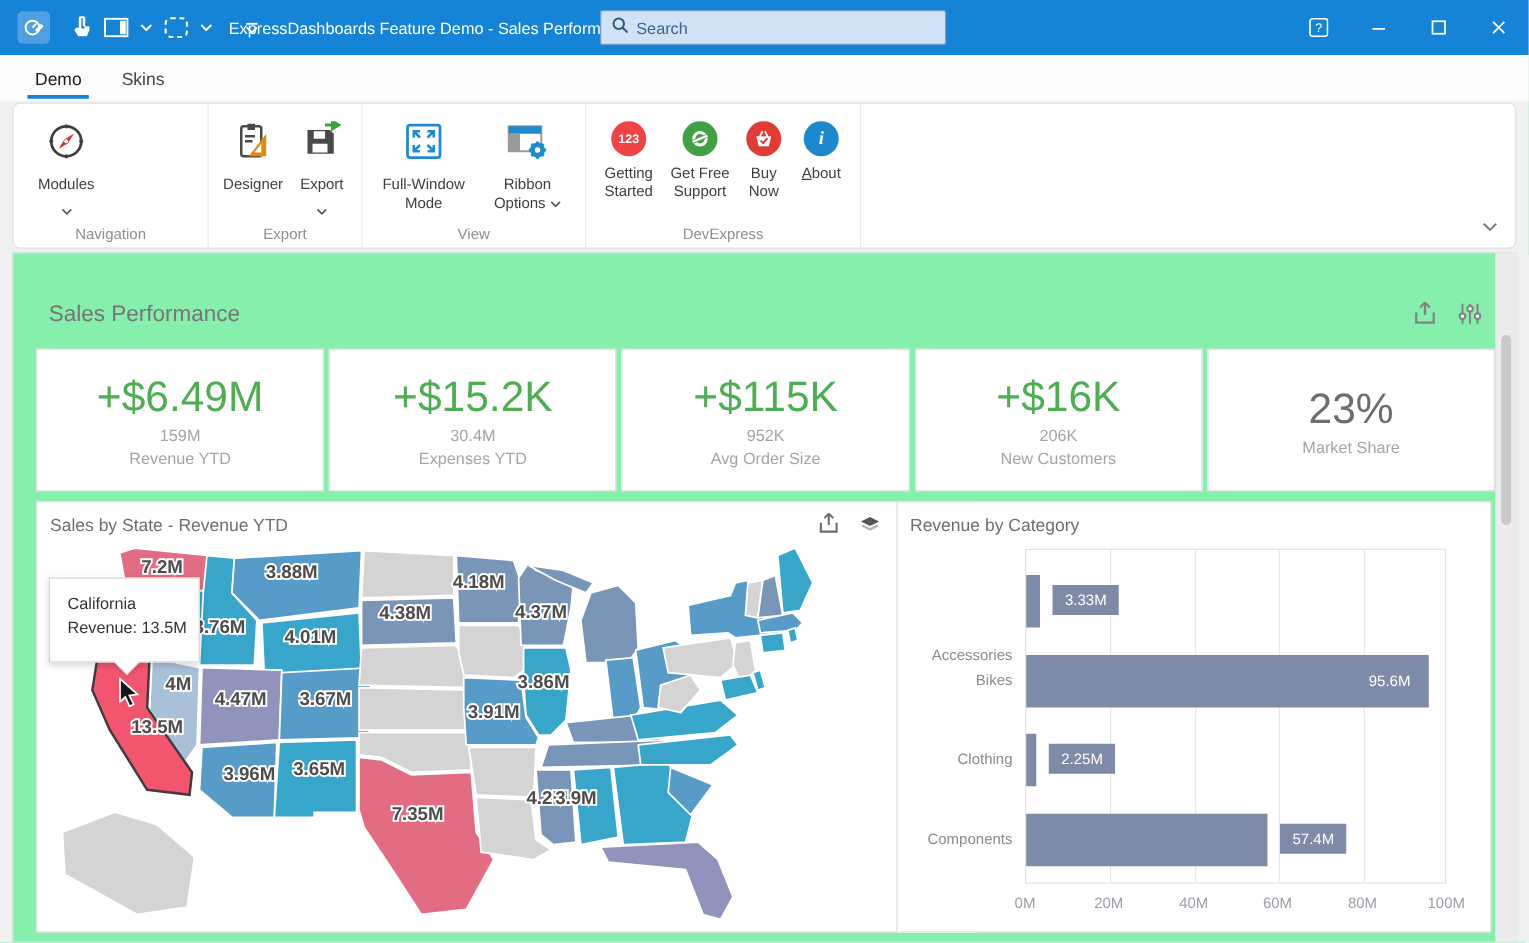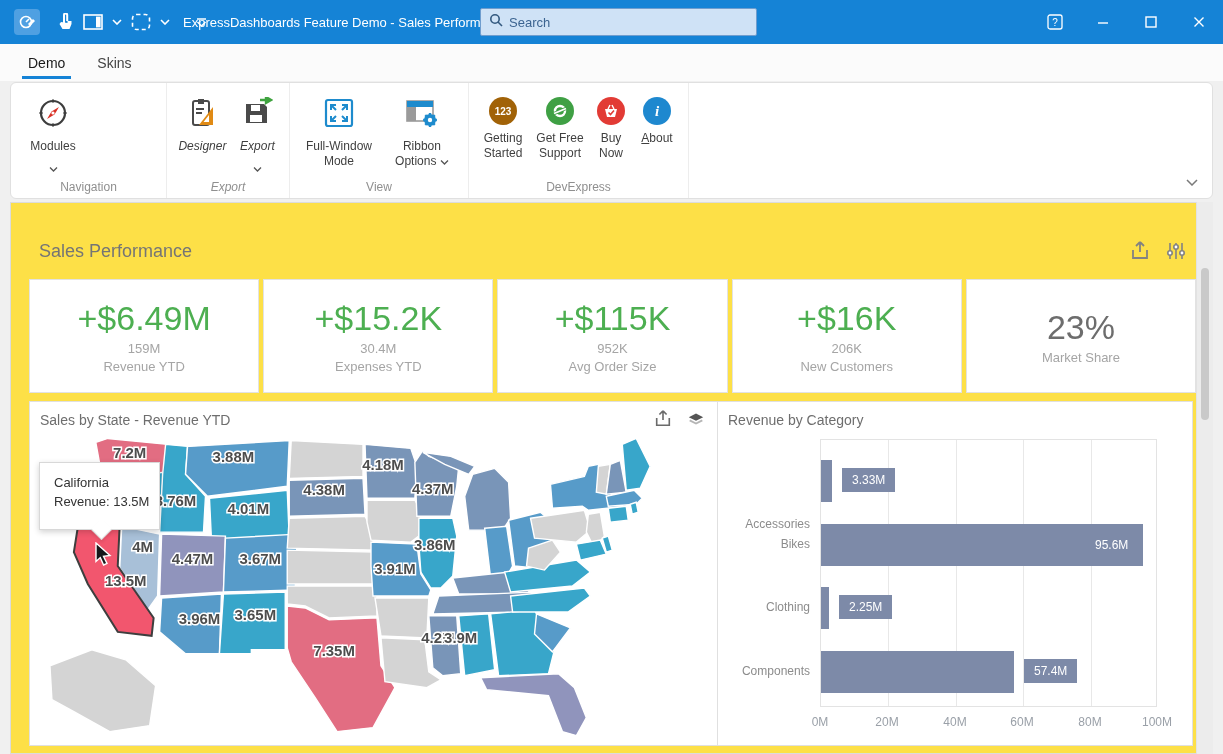--- a/index.html
+++ b/index.html
@@ -33,21 +33,21 @@
   .chev { margin-top:-2px; }
   .smallcol { display:flex; flex-direction:column; justify-content:center; gap:22px; padding:12px 8px 0 8px; }
   .smallbtn { display:flex; align-items:center; gap:8px; font-size:12px; color:#3f3f3f; }
   .tri-up { width:0; height:0; border-left:6px solid transparent; border-right:6px solid transparent; border-bottom:10px solid #2f86d2; }
   .tri-down { width:0; height:0; border-left:6px solid transparent; border-right:6px solid transparent; border-top:10px solid #2f86d2; }
   .circleicon { width:28px; height:28px; border-radius:50%; display:flex; align-items:center; justify-content:center; color:#fff; font-size:10px; font-weight:bold; }
   .ribbon-collapse { position:absolute; right:14px; bottom:8px; }
   .u { text-decoration:underline; }
 
   
-  .dash { position:absolute; left:10px; top:202px; width:1203px; height:552px; background:#fde047; border:1px solid #dcdcdc; }
+  .dash { position:absolute; left:10px; top:202px; width:1203px; height:552px; background:#86efac; border:1px solid #dcdcdc; }
   .dash-title { position:absolute; left:28px; top:38px; font-size:18px; color:#757575; }
   .dash-icons { position:absolute; right:26px; top:38px; display:flex; gap:16px; }
 
   .cards { position:absolute; left:18px; top:76px; width:1167px; height:114px; display:flex; gap:4px; }
   .card { flex:1; background:#fff; border:1px solid #e2e2e2; display:flex; flex-direction:column; align-items:center; justify-content:center; gap:3px; }
   .card .v { font-size:34px; }
   .card .s { font-size:13px; color:#a5a5a5; }
   .card .l { font-size:13px; color:#a5a5a5; }
 
   .panel { position:absolute; background:#fff; border:1px solid #e0e0e0; }
@@ -178,21 +178,21 @@
             <circle cx="16" cy="16" r="1.6" fill="#fff"></circle>
           </svg></span>
       <span class="lbl">Modules</span>
       <span class="chev"><svg width="9" height="5" viewBox="0 0 9 5">
             <path d="M1,0.5 L4.5,4 L8,0.5" stroke="#555" stroke-width="1.3" fill="none"></path>
           </svg></span>
     </div>
     <div class="caption">Navigation</div>
   </div>
 
-  <div class="rgroup" style="width:123px;font-style:italic;">
+  <div class="rgroup" style="width:123px;">
     <div class="bigbtn" style="width:60px">
       <span><svg width="32" height="32" viewBox="0 0 32 32">
             <rect x="7" y="4" width="16" height="24" rx="2" fill="#fff" stroke="#4a4a4a" stroke-width="2"></rect>
             <rect x="12" y="2" width="6" height="5" fill="#4a4a4a"></rect>
             <path d="M10,12 h8 M10,16 h6" stroke="#4a4a4a" stroke-width="2"></path>
             <path d="M27,10 L27,28 L13,28 Z" fill="#e08a14"></path>
             <path d="M23,18 L23,25 L17.5,25 Z" fill="#fff"></path>
           </svg></span>
       <span class="lbl">Designer</span>
     </div>
@@ -238,21 +238,21 @@
           </svg></span>
       <span class="lbl"><span>Ribbon Options</span> <svg width="9" height="5" viewBox="0 0 9 5" style="display:inline-block">
             <path d="M1,0.5 L4.5,4 L8,0.5" stroke="#555" stroke-width="1.3" fill="none"></path>
           </svg></span>
     </div>
     <div class="caption">View</div>
   </div>
 
   <div class="rgroup" style="width:220px;">
     <div class="bigbtn" style="width:56px">
-      <span class="circleicon" style="background:#a16207">
+      <span class="circleicon" style="background:#ef4444">
           <span>123</span>
         </span>
       <span class="lbl">Getting Started</span>
     </div>
     <div class="bigbtn" style="width:58px">
       <span class="circleicon" style="background:#3fa044">
           <svg width="16" height="16" viewBox="0 0 16 16">
             <circle cx="8" cy="8" r="5" fill="none" stroke="#fff" stroke-width="2.4"></circle>
             <path d="M1,11 L15,5" stroke="#3fa044" stroke-width="3"></path>
             <path d="M2,10.5 L14,5.5" stroke="#fff" stroke-width="1.8"></path>

